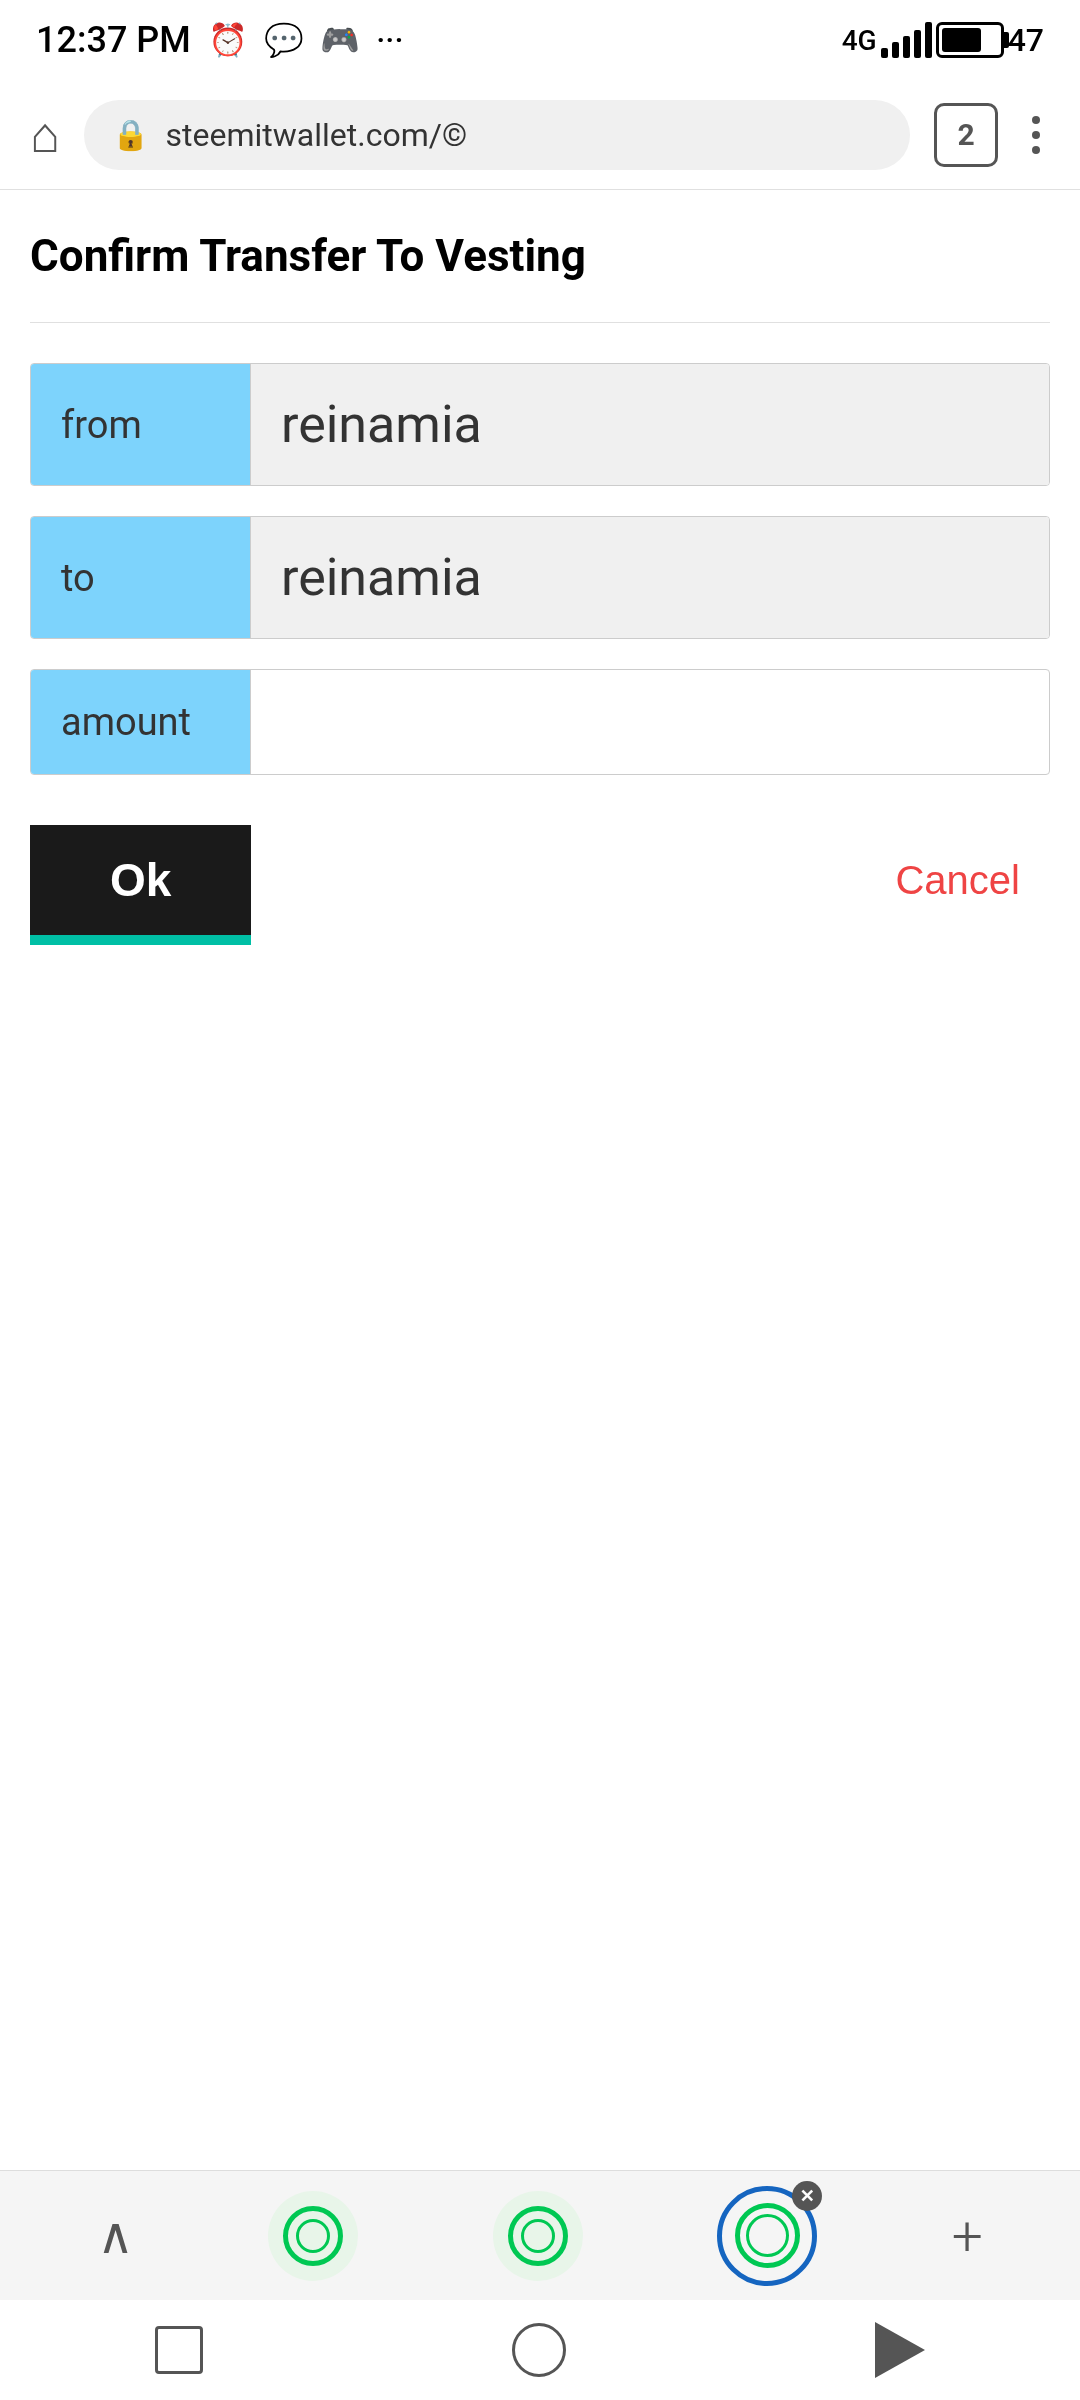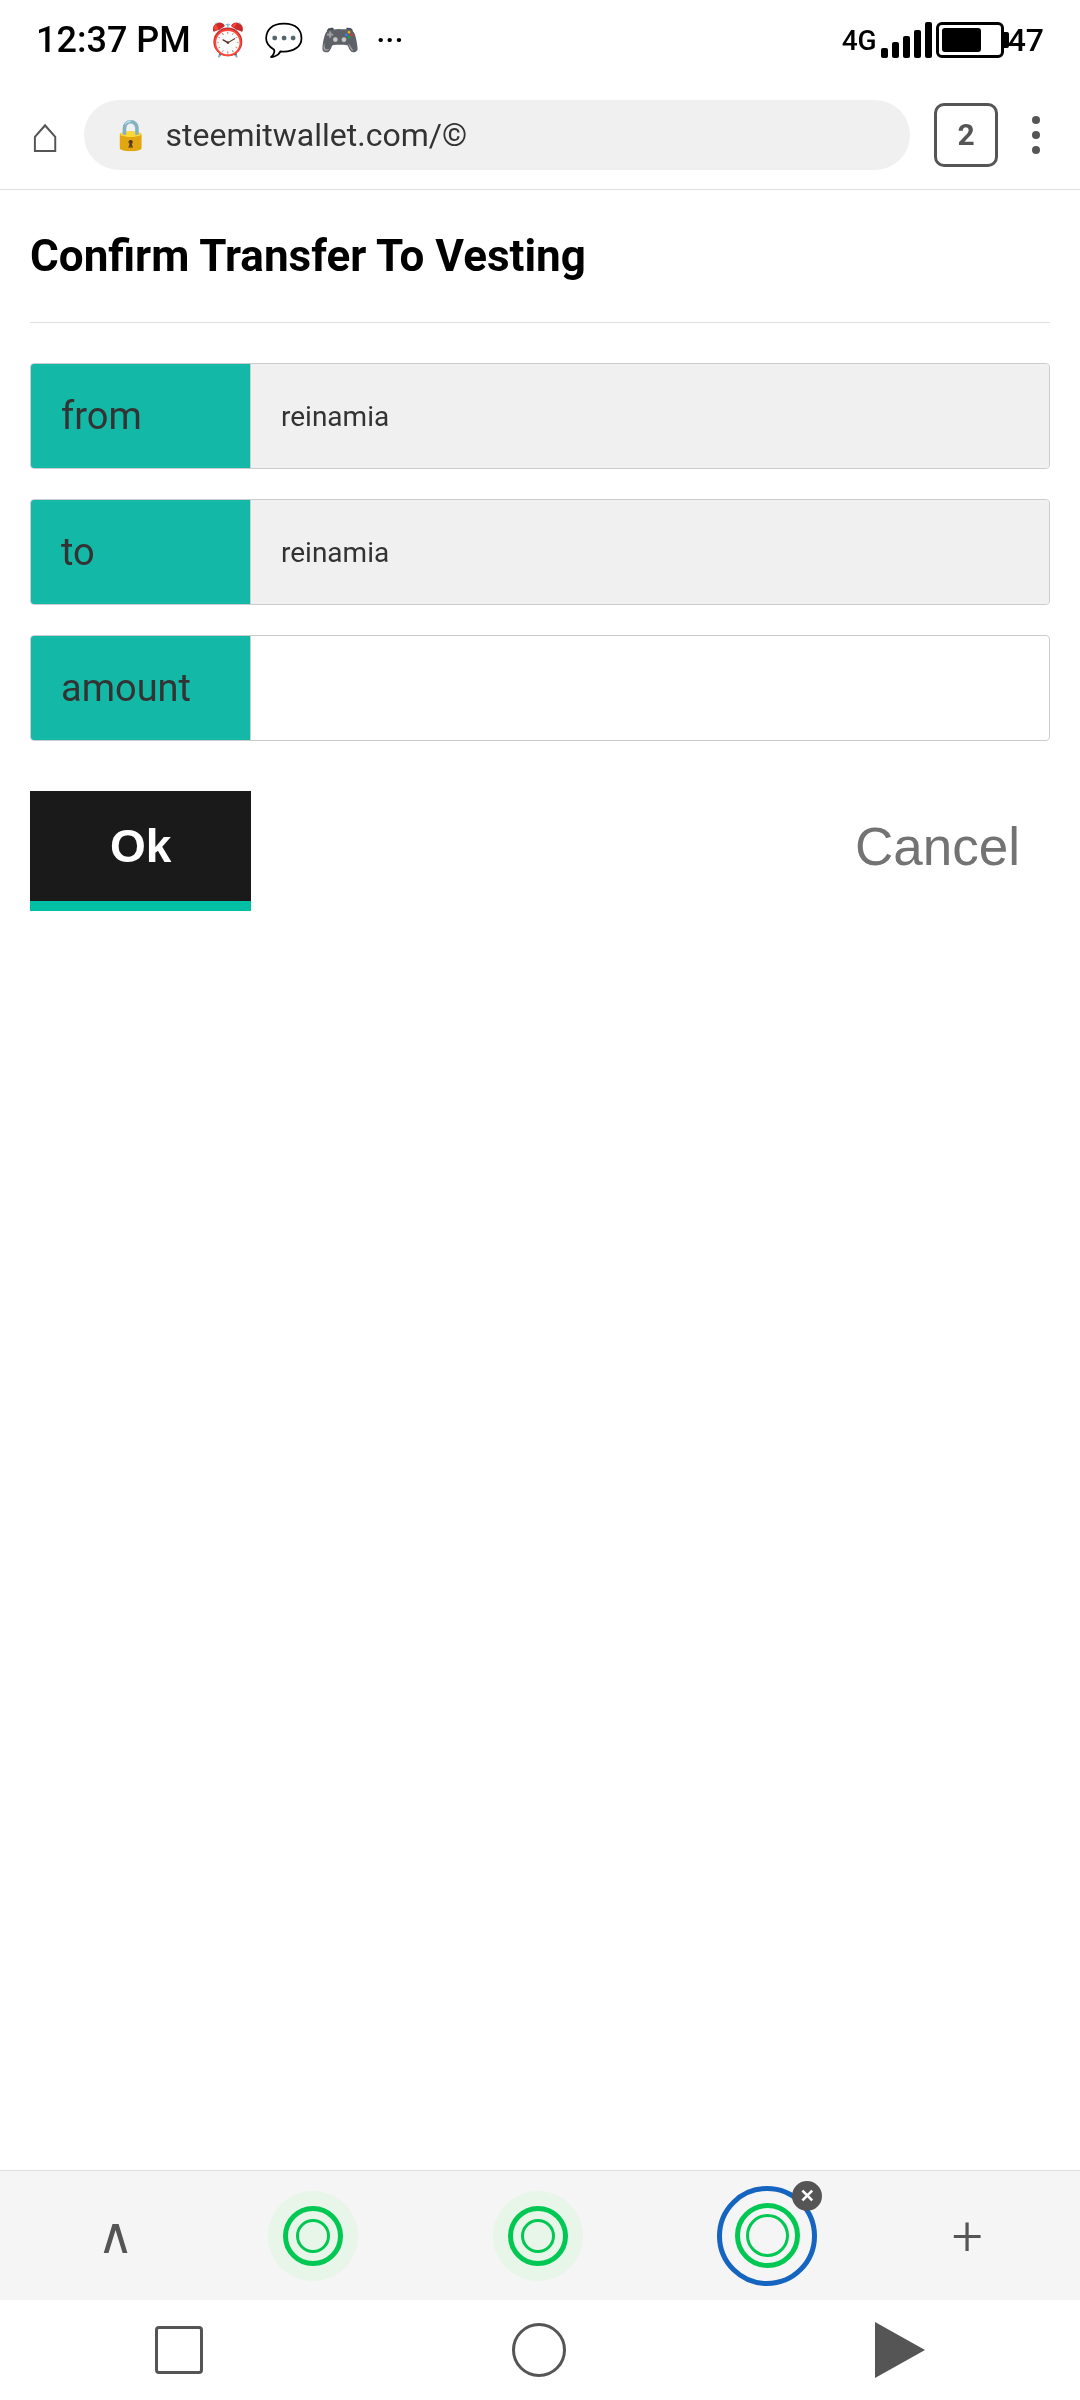--- a/index.html
+++ b/index.html
@@ -159,36 +159,36 @@
       width: 100%;
       border: 1px solid #ccc;
       border-radius: 4px;
       margin-bottom: 30px;
       overflow: hidden;
     }
 
     .form-label {
       width: 220px;
       min-width: 220px;
-      background: #14b8a6;
+      background: #7dd3fc;
       display: flex;
       align-items: center;
       padding: 30px 30px;
       font-size: 38px;
       color: #333;
       border-right: 1px solid #ccc;
     }
 
     .form-value {
       flex: 1;
       background: #f0f0f0;
       display: flex;
       align-items: center;
       padding: 30px 30px;
-      font-size: 28px;
+      font-size: 52px;
       color: #333;
       min-height: 100px;
     }
 
     
     .buttons-row {
       display: flex;
       align-items: center;
       justify-content: space-between;
       margin-top: 50px;
@@ -212,22 +212,22 @@
       bottom: -10px;
       left: 0;
       width: 100%;
       height: 10px;
       background: #00bfa5;
     }
 
     .cancel-button {
       background: transparent;
       border: none;
-      font-size: 53px;
-      color: #737373;
+      font-size: 40px;
+      color: #ef4444;
       cursor: pointer;
       padding: 20px 30px;
     }
 
     
     .bottom-nav {
       position: absolute;
       bottom: 100px;
       left: 0;
       width: 100%;

